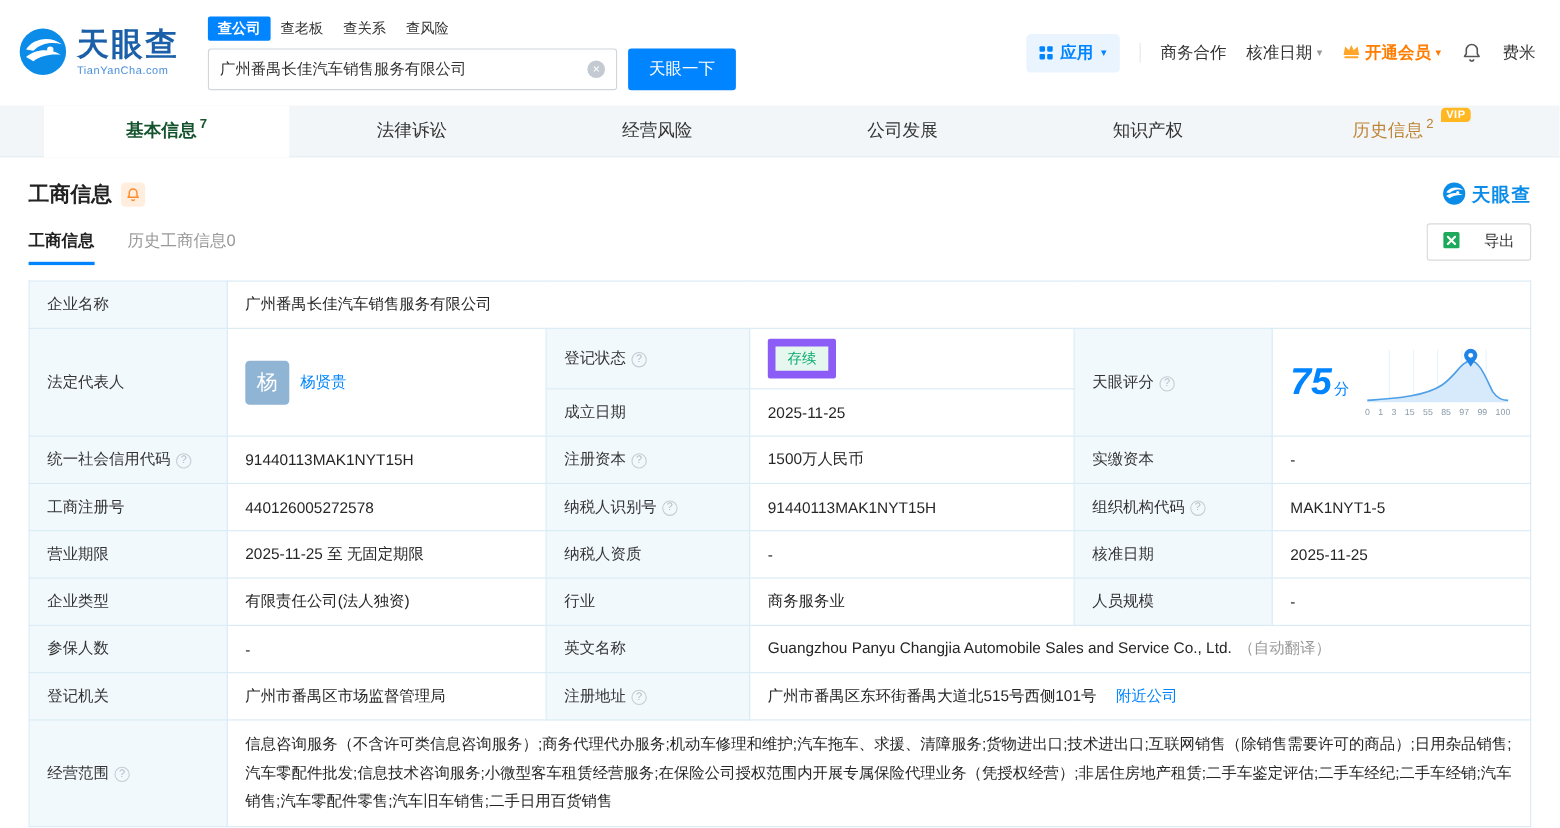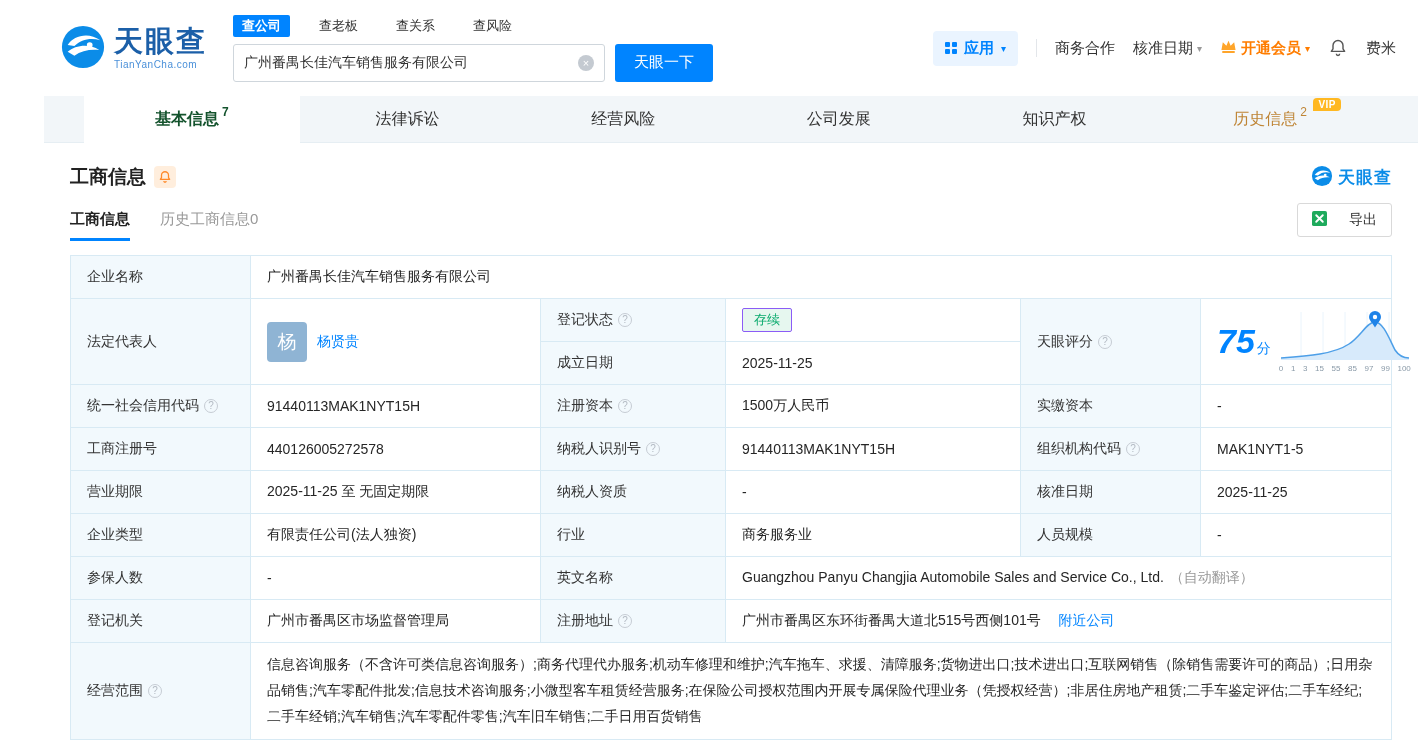--- a/index.html
+++ b/index.html
@@ -2,35 +2,35 @@
 <html><head>
 <meta charset="utf-8">
 <style>
   * { margin:0; padding:0; box-sizing:border-box; }
   html,body { background:#fff; }
   body {
     width:1418px; height:753px; overflow:hidden;
     font-family:"Liberation Sans","DejaVu Sans",sans-serif;
     color:#333; font-size:14px;
   }
-  .page { width:1418px; height:753px; overflow:hidden; background:#fff;padding-left:44px; }
+  .page { width:1418px; height:753px; overflow:hidden; background:#fff; }
 
   
   .topbar { height:96px; display:flex; align-items:center; padding:0 22px 0 16px; background:#fff; }
   .brand { display:flex; align-items:center; gap:8px; cursor:pointer; flex:0 0 auto; }
   .brand-text { display:flex; flex-direction:column; line-height:1; }
   .brand-name { font-size:29px; font-weight:bold; color:#1b5fa8; letter-spacing:2px; }
   .brand-domain { font-size:10px; color:#4a90d9; margin-top:4px; letter-spacing:.5px; }
 
   .slogan { background:#c5281c; color:#fff; margin-left:14px; padding:7px 10px; text-align:center; line-height:1.55; flex:0 0 auto; }
   .slogan-l1 { font-size:14px; font-weight:bold; letter-spacing:1px; }
   .slogan-l2 { font-size:12px; letter-spacing:.5px; }
 
   .search-area { margin-left:26px; flex:0 0 auto; }
-  .search-tabs { display:flex; align-items:center; gap:20px; margin-bottom:7px;font-family:Liberation Mono, monospace; }
+  .search-tabs { display:flex; align-items:center; margin-bottom:7px;font-family:Liberation Mono, monospace; }
   .stab { font-size:13px; color:#333; cursor:pointer; padding:2px 9px; border-radius:2px; }
   .stab.active { background:#0084ff; color:#fff; font-weight:bold; }
   .search-row { display:flex; align-items:center; }
   .search-box { width:372px; height:38px; border:1px solid #cfd6dc; border-radius:3px; display:flex; align-items:center; padding:0 10px; background:#fff; }
   .search-box input { flex:1; border:none; outline:none; font-size:14px; color:#333; font-family:inherit; background:transparent; }
   .clear-icon { width:16px; height:16px; border-radius:50%; background:#c4cad1; color:#fff; font-size:11px; line-height:16px; text-align:center; cursor:pointer; flex:0 0 auto; }
   .clear-icon::before { content:"×"; }
   .search-btn { margin-left:10px; width:98px; height:38px; background:#0084ff; color:#fff; border:none; border-radius:3px; font-size:15px; cursor:pointer; font-family:inherit; }
 
   .header-right { margin-left:auto; display:flex; align-items:center; gap:18px; font-size:15px; }
@@ -71,21 +71,21 @@
 
   
   table.info { width:100%; border-collapse:collapse; table-layout:fixed; font-size:14px; }
   .info td { border:1px solid #d8eaf4; padding:9px 16px; height:43px; vertical-align:middle; color:#262626; word-break:break-all;margin-left:37px; }
   .info td.lbl { background:#f2f9fd; color:#333; word-break:keep-all; }
   .help-icon { display:inline-block; width:14px; height:14px; border:1px solid #c6ccd4; border-radius:50%; color:#b3bac3; font-size:10px; line-height:12px; text-align:center; margin-left:5px; vertical-align:1px; cursor:pointer; }
   .help-icon::before { content:"?"; }
   .lnk { color:#0084ff; cursor:pointer; text-decoration:none; }
   .rep { display:flex; align-items:center; gap:10px; }
   .avatar { width:40px; height:40px; border-radius:4px; background:#8fb4d4; color:#fff; font-size:19px; display:flex; align-items:center; justify-content:center; cursor:pointer; }
-  .badge-green { display:inline-block; background:#e6f7ef; border:1px solid #8b5cf6; color:#0bab6e; font-size:13px; padding:2px 11px; border-radius:2px; }
+  .badge-green { display:inline-block; background:#e6f7ef; border:7px solid #8b5cf6; color:#0bab6e; font-size:13px; padding:2px 11px; border-radius:2px; }
   .score-cell { padding:4px 10px; }
   .score-wrap { display:flex; align-items:center; justify-content:space-between; gap:8px; }
   .score-num { white-space:nowrap; }
   .score-big { font-size:34px; font-weight:bold; color:#0084ff; font-style:italic; }
   .score-unit { font-size:14px; color:#0084ff; margin-left:2px; }
   .score-chart { width:134px; cursor:pointer; }
   .ticks { width:132px; display:flex; justify-content:space-between; font-size:8px; color:#8a9aa8; margin-top:1px; }
   .en-note { color:#999; margin-left:6px; }
   .addr-link { margin-left:14px; white-space:nowrap; }
   .scope-cell { line-height:1.85; padding-top:13px; padding-bottom:13px; }

